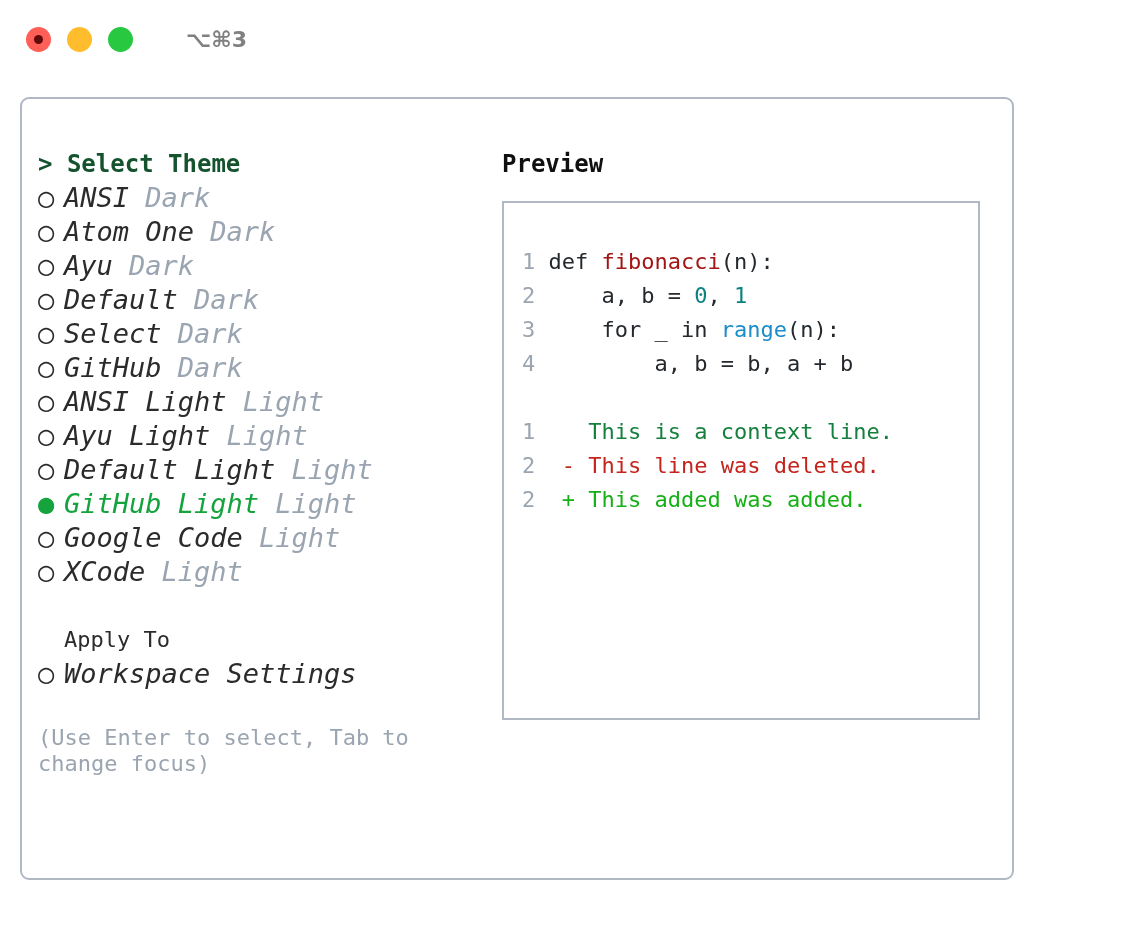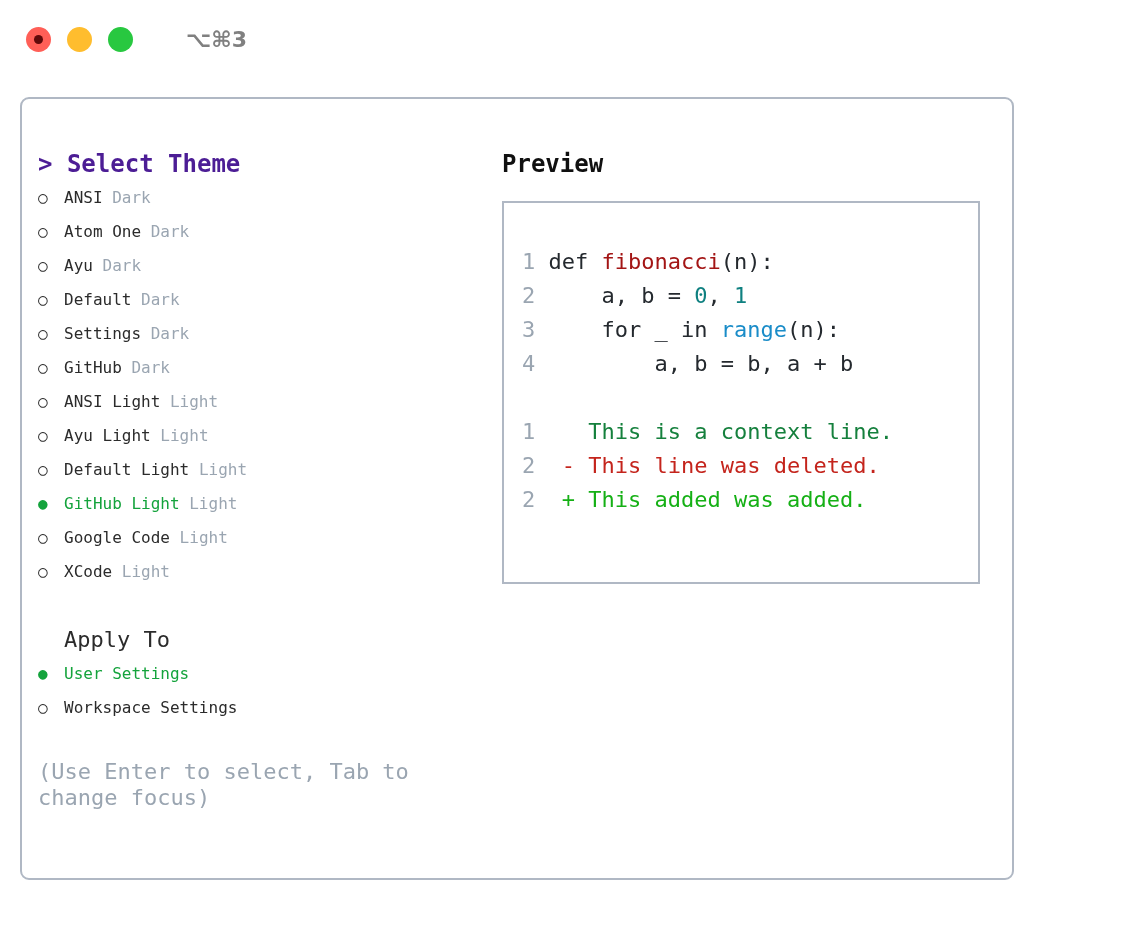--- a/index.html
+++ b/index.html
@@ -84,30 +84,31 @@
   }
   .col-right {
     flex: 1;
     padding-left: 10px;
     box-sizing: border-box;
   }
   
   .list-head {
     font-size: 24px;
     font-weight: bold;
-    color: #4c1d95;
+    color: #14532d;
     line-height: 34px;
     white-space: pre;
   }
   .row {
-    font-size: 16px;
+    font-size: 27px;
     line-height: 34px;
     color: #2b2b2b;
     white-space: pre;
     display: block;
+    font-style: italic;
   }
   .marker {
     display: inline-block;
     width: 26px;
   }
   .row.selected { color: #14a33c; }
   .row.selected .marker { color: #14a33c; }
   .type-label {
     color: #9aa5b1;
   }
@@ -129,21 +130,21 @@
   
   .preview-head {
     font-size: 24px;
     font-weight: bold;
     color: #101010;
     line-height: 34px;
     margin-bottom: 20px;
   }
   .preview-box {
     width: 478px;
-    height: 383px;
+    height: 519px;
     border: 2px solid #b0b8c4;
     box-sizing: border-box;
     background: #ffffff;
     padding: 42px 0 0 18px;
   }
   .code-line {
     font-size: 22px;
     line-height: 34px;
     white-space: pre;
     color: #24292e;
@@ -181,35 +182,34 @@
   <div class="panel">
     <div class="panel-inner">
 
       <div class="col-left">
         <div class="list-head">&gt; Select Theme</div>
         <div id="theme-list">
             <div class="row"><span class="marker">○</span><span>ANSI</span><span> </span><span class="type-label">Dark</span></div>
             <div class="row"><span class="marker">○</span><span>Atom One</span><span> </span><span class="type-label">Dark</span></div>
             <div class="row"><span class="marker">○</span><span>Ayu</span><span> </span><span class="type-label">Dark</span></div>
             <div class="row"><span class="marker">○</span><span>Default</span><span> </span><span class="type-label">Dark</span></div>
-            <div class="row"><span class="marker">○</span><span>Settings</span><span> </span><span class="type-label">Dark</span></div>
+            <div class="row"><span class="marker">○</span><span>Select</span><span> </span><span class="type-label">Dark</span></div>
             <div class="row"><span class="marker">○</span><span>GitHub</span><span> </span><span class="type-label">Dark</span></div>
             <div class="row"><span class="marker">○</span><span>ANSI Light</span><span> </span><span class="type-label">Light</span></div>
             <div class="row"><span class="marker">○</span><span>Ayu Light</span><span> </span><span class="type-label">Light</span></div>
             <div class="row"><span class="marker">○</span><span>Default Light</span><span> </span><span class="type-label">Light</span></div>
             <div class="row selected"><span class="marker">●</span><span>GitHub Light</span><span> </span><span class="type-label">Light</span></div>
             <div class="row"><span class="marker">○</span><span>Google Code</span><span> </span><span class="type-label">Light</span></div>
             <div class="row"><span class="marker">○</span><span>XCode</span><span> </span><span class="type-label">Light</span></div>
           </div>
 
         <div class="spacer-sm"></div>
 
         <div class="section-head"><span class="marker"> </span><span>Apply To</span></div>
         <div id="apply-to-list">
-            <div class="row selected"><span class="marker">●</span><span>User Settings</span></div>
             <div class="row"><span class="marker">○</span><span>Workspace Settings</span></div>
           </div>
 
         <div class="hint">(Use Enter to select, Tab to change focus)</div>
       </div>
 
       <div class="col-right">
         <div class="preview-head">Preview</div>
         <div class="preview-box">
           <div id="code-block">

